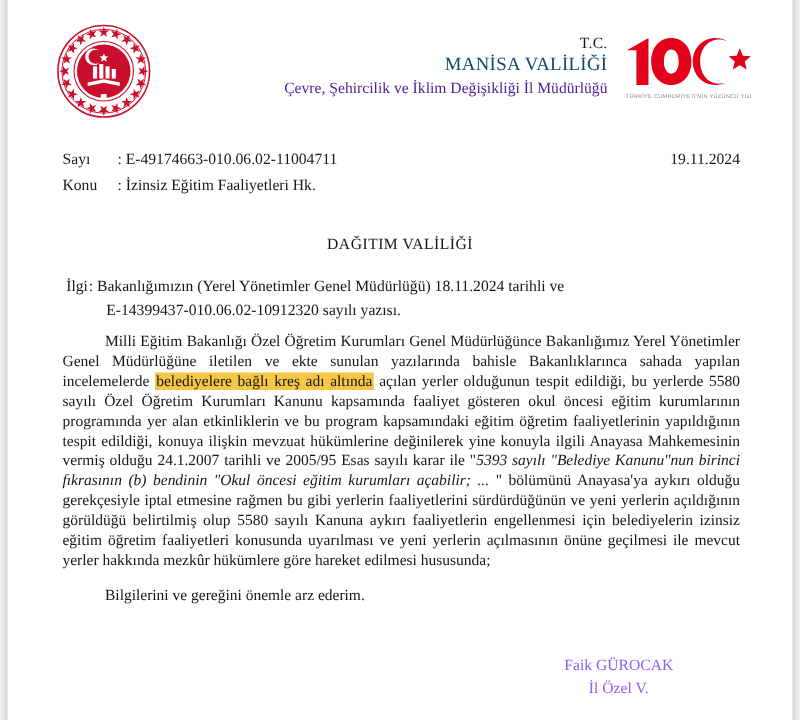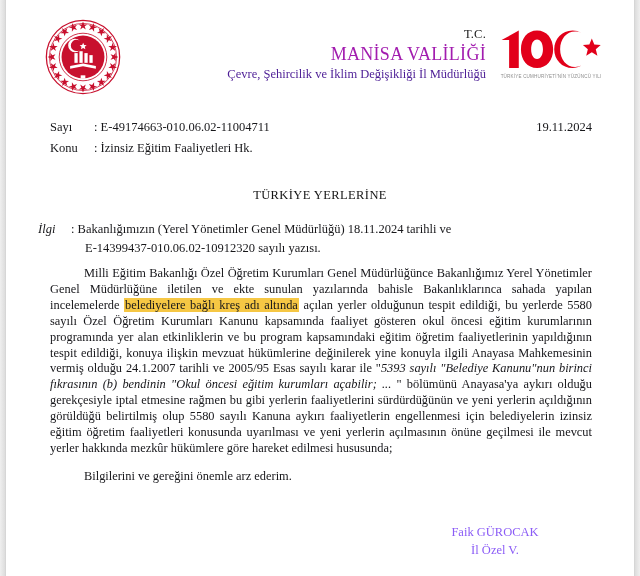--- a/index.html
+++ b/index.html
@@ -62,22 +62,22 @@
     width: 350px;
     text-align: right;
     line-height: 1.32;
   }
   .org-tc {
     font-size: 12.5px;
     color: #1a1a1a;
     letter-spacing: 0.2px;
   }
   .org-prov {
-    font-size: 18px;
-    color: #a21caf;
+    font-size: 15px;
+    color: #0c4a6e;
     letter-spacing: 0.3px;
   }
   .org-dept {
     font-size: 12.5px;
     color: #4c1d95;
   }
 
   
   .meta {
     position: absolute;
@@ -126,23 +126,22 @@
     position: absolute;
     left: 0;
     top: 220px;
     width: 628px;
     font-size: 12.5px;
     color: #17171a;
     line-height: 1.55;
   }
   .ilgi-label {
     position: absolute;
-    left: 32px;
+    left: 47px;
     top: 0;
-    font-style: italic;
   }
   .ilgi-body {
     margin-left: 65px;
     margin-right: 42px;
   }
   .ilgi-line2 {
     padding-left: 14px;
   }
 
   
@@ -264,21 +263,21 @@
       <span class="meta-label">Sayı</span>
       <span class="meta-value">: E-49174663-010.06.02-11004711</span>
       <span class="meta-date">19.11.2024</span>
     </div>
     <div class="meta-row">
       <span class="meta-label">Konu</span>
       <span class="meta-value">: İzinsiz Eğitim Faaliyetleri Hk.</span>
     </div>
   </div>
 
-  <div class="dist-heading">TÜRKİYE YERLERİNE</div>
+  <div class="dist-heading">DAĞITIM VALİLİĞİ</div>
 
   <div class="ilgi">
     <span class="ilgi-label">İlgi</span>
     <div class="ilgi-body">
       <div>: Bakanlığımızın (Yerel Yönetimler Genel Müdürlüğü) 18.11.2024 tarihli ve</div>
       <div class="ilgi-line2">E-14399437-010.06.02-10912320 sayılı yazısı.</div>
     </div>
   </div>
 
   <div class="body-text">

